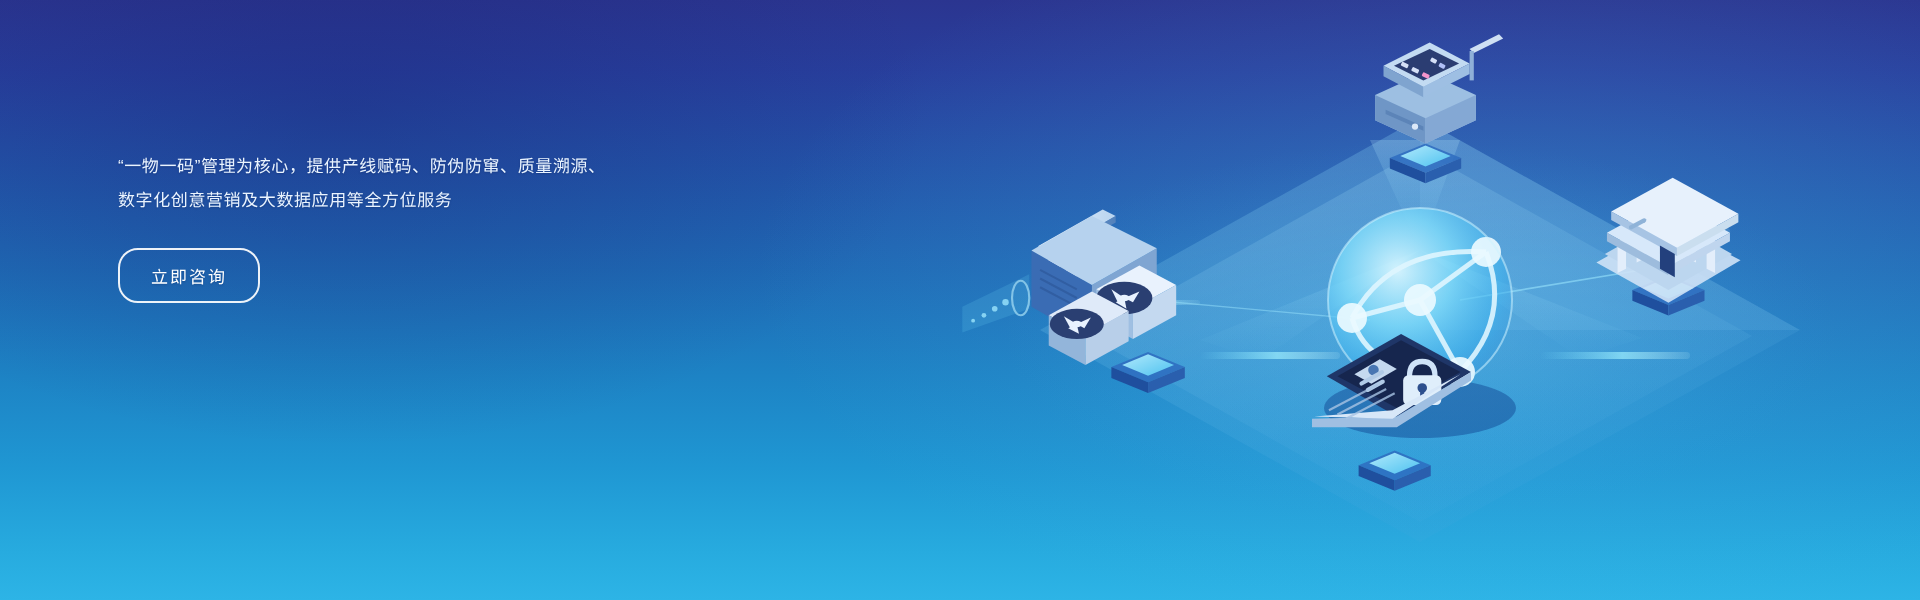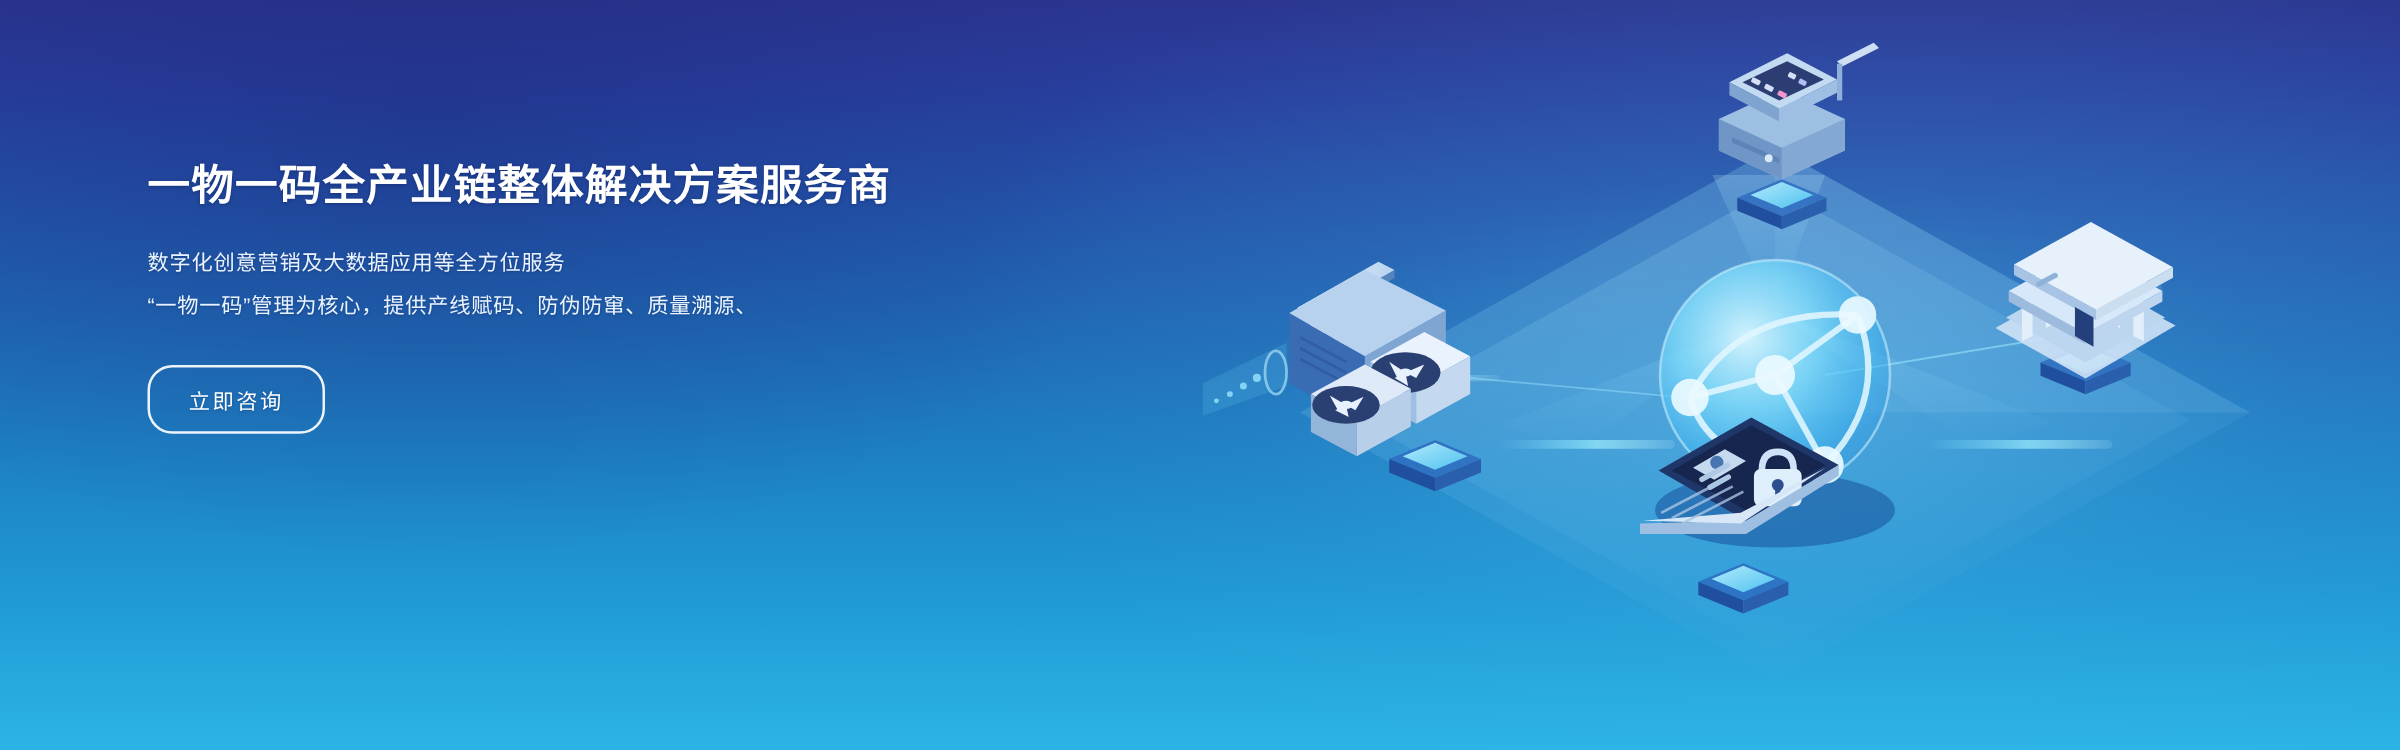--- a/index.html
+++ b/index.html
@@ -314,23 +314,22 @@
             <path d="M24 108 L70 84"></path>
             <path d="M32 112 L78 88"></path>
         </g>
       </g>
 
     </svg>
   </div>
 
   <div class="copy">
 
-    <h1 class="headline">一物一码全产业链整体解决方案服务商</h1>
 
     <p class="sub">
+      <span>“一物一码”管理为核心，提供产线赋码、防伪防窜、质量溯源、</span>
       <span>数字化创意营销及大数据应用等全方位服务</span>
-      <span>“一物一码”管理为核心，提供产线赋码、防伪防窜、质量溯源、</span>
     </p>
 
     <div class="cta" role="button" tabindex="0">立即咨询</div>
 
   </div>
 </div>
 
 </body></html>

